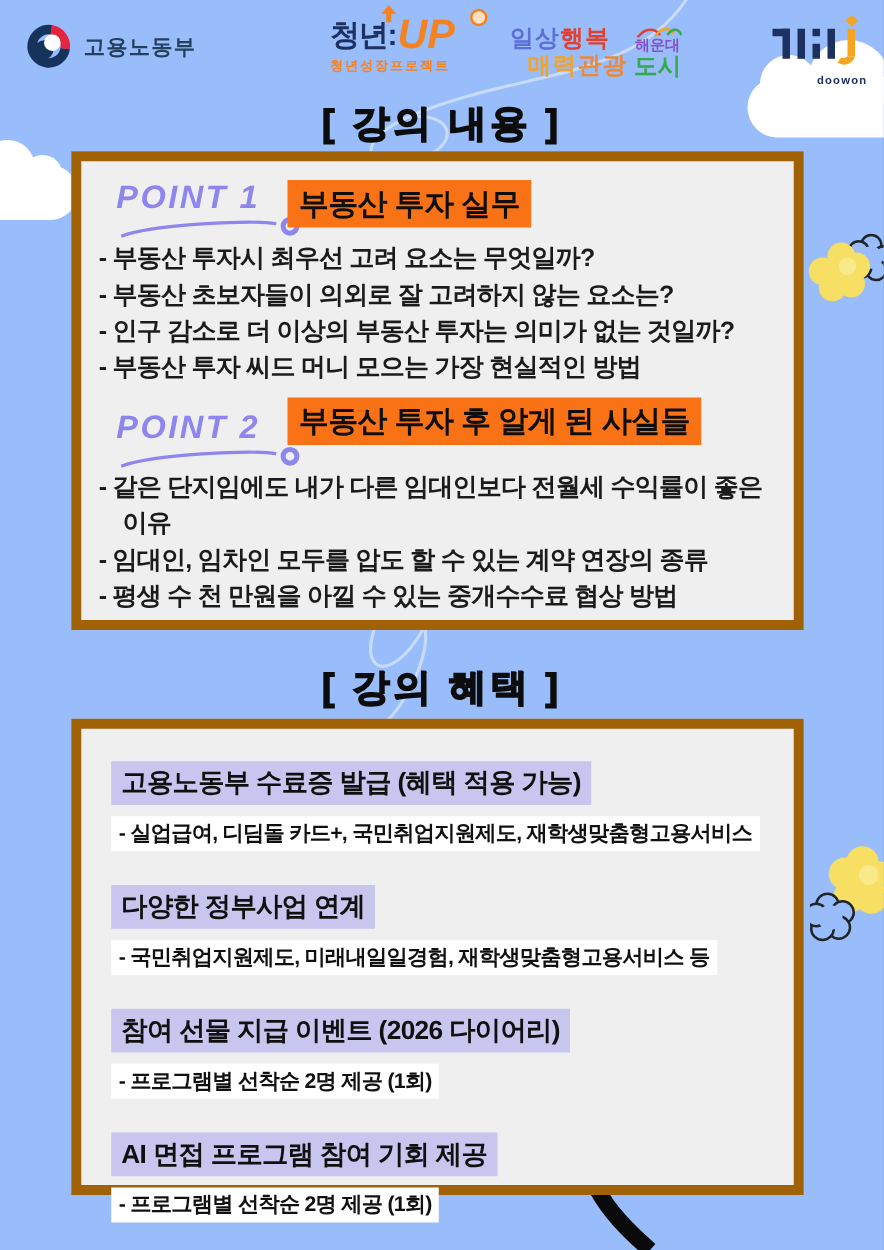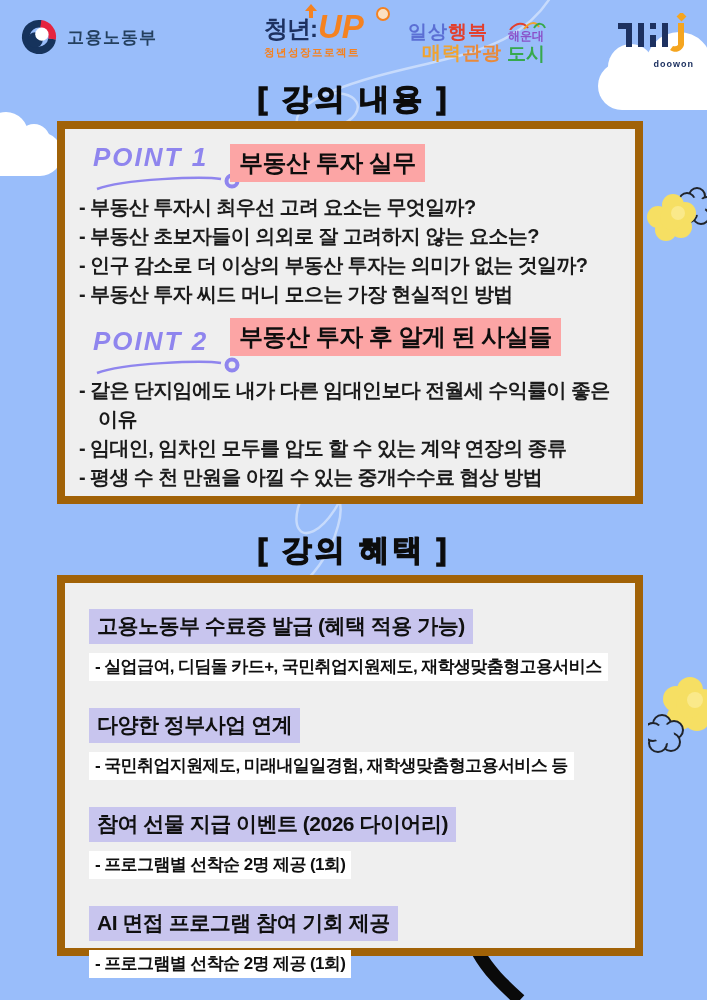--- a/index.html
+++ b/index.html
@@ -60,21 +60,21 @@
   .point-label-wrap{position:absolute;left:28px;width:160px;}
   .point-label{
     font-size:26px;font-weight:900;font-style:italic;color:#8f85ee;letter-spacing:2px;
     white-space:nowrap;
   }
   .point-underline{display:block;margin-top:-2px;}
   .pl1{top:13px;}
   .pl2{top:197px;}
   .point-title{
     position:absolute;left:165px;
-    background:#fca5a5;padding:3px 9px;
+    background:#f97316;padding:3px 9px;
     font-size:24px;font-weight:800;color:#0e0e0e;white-space:nowrap;letter-spacing:-.5px;
   }
   .pt1{top:15px;}
   .pt2{top:189px;}
   .bullets{
     position:absolute;left:14px;margin:0;padding:0;list-style:none;
     font-size:20px;font-weight:700;color:#1b1b1b;line-height:29px;letter-spacing:-.6px;
   }
   .bullets li{padding-left:19px;text-indent:-19px;}
   .bl1{top:64px;width:560px;}

